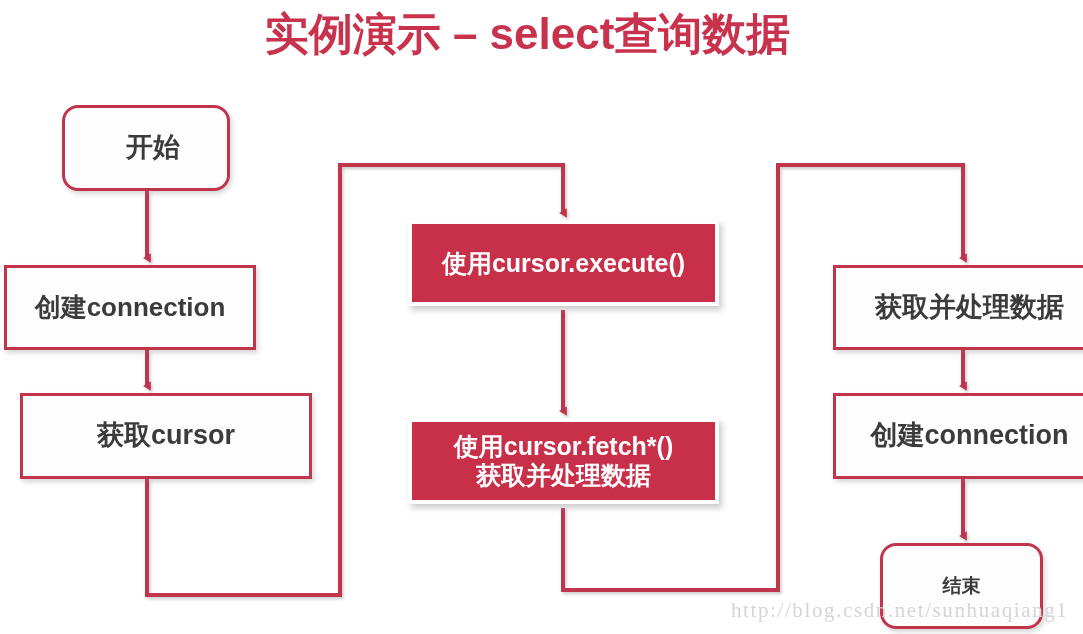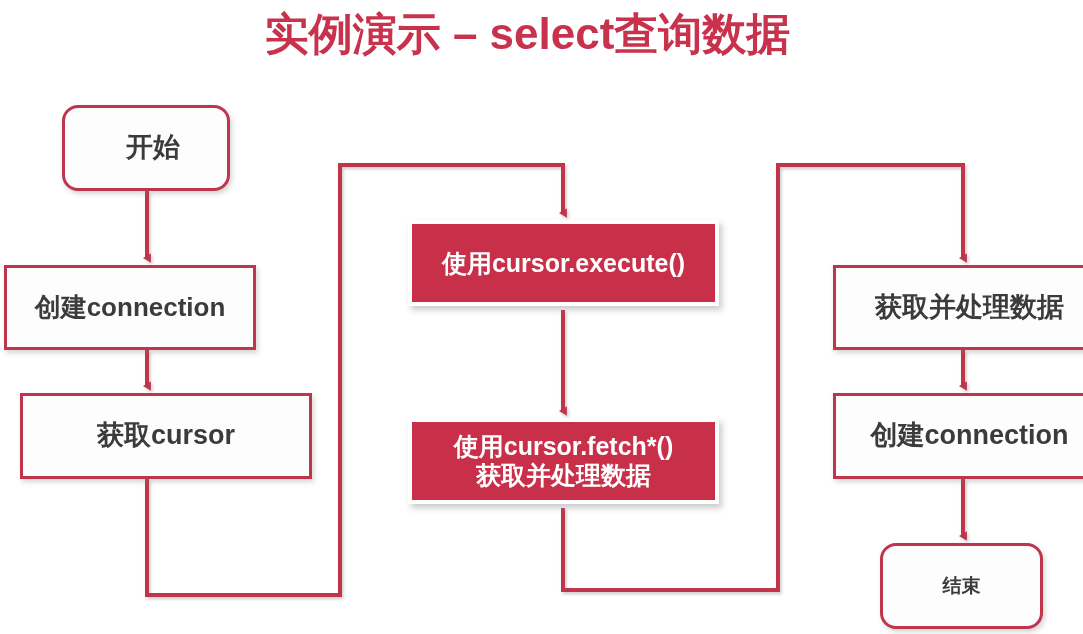--- a/index.html
+++ b/index.html
@@ -172,14 +172,15 @@
   </div>
 
   <div class="node cropped-right" id="node-close-conn">
     <span class="txt">创建connection</span>
   </div>
 
   <div class="node rounded" id="node-end">
     <span class="txt">结束</span>
   </div>
 
+  <div id="watermark">http://blog.csdn.net/sunhuaqiang1</div>
 
 </div>
 
 </body></html>

